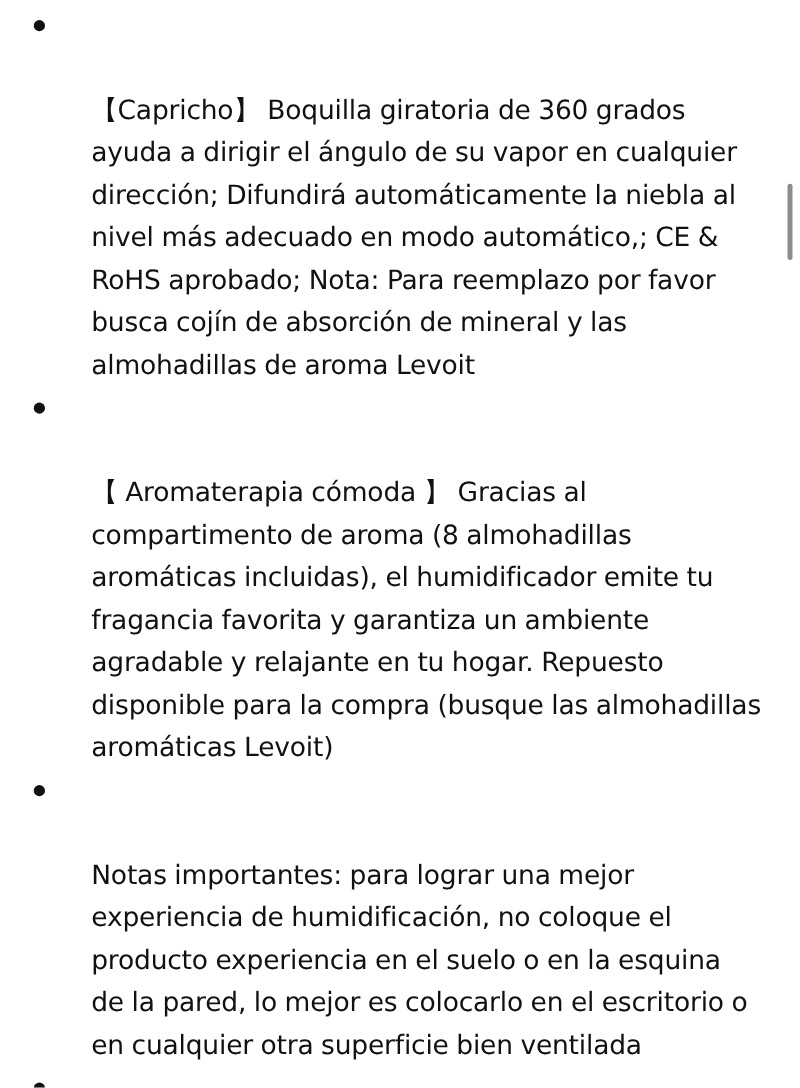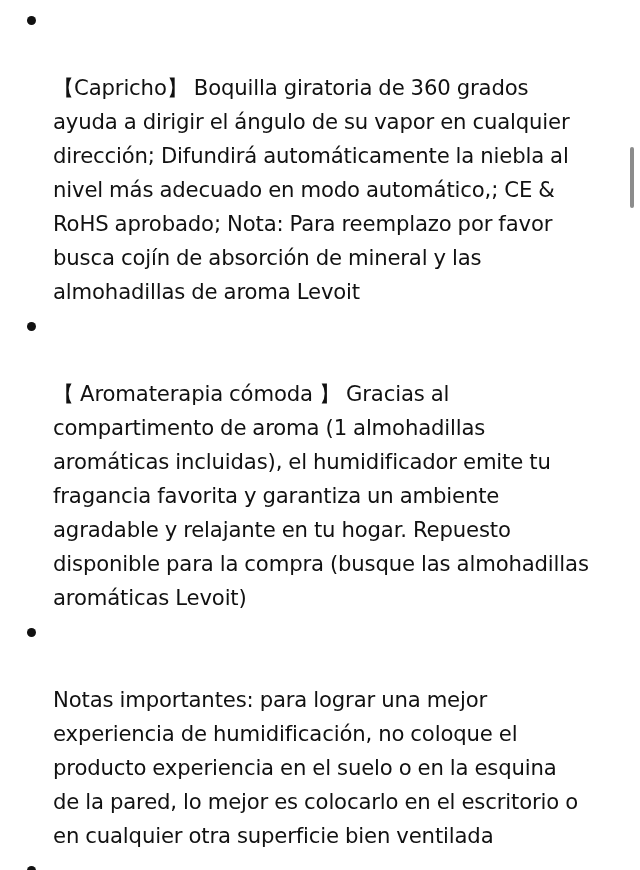--- a/index.html
+++ b/index.html
@@ -19,21 +19,21 @@
       list-style: none;
       margin: 0;
       padding: 0;
       position: absolute;
       left: 0;
       top: 3px;
       width: 620px;
     }
     .bullet-item {
       position: relative;
-      padding-left: 53px;
+      padding-left: 73px;
       font-size: 21.2px;
       line-height: 34px;
       letter-spacing: -0.15px;
       word-spacing: -0.5px;
       white-space: pre-line;
     }
     .bullet-dot {
       position: absolute;
       left: 27px;
       top: 13px;
@@ -62,21 +62,21 @@
 ayuda a dirigir el ángulo de su vapor en cualquier
 dirección; Difundirá automáticamente la niebla al
 nivel más adecuado en modo automático,; CE &amp;
 RoHS aprobado; Nota: Para reemplazo por favor
 busca cojín de absorción de mineral y las
 almohadillas de aroma Levoit</span>
   </li>
   <li class="bullet-item">
     <span class="bullet-dot"></span>
     <span>【 Aromaterapia cómoda 】 Gracias al
-compartimento de aroma (1 almohadillas
+compartimento de aroma (8 almohadillas
 aromáticas incluidas), el humidificador emite tu
 fragancia favorita y garantiza un ambiente
 agradable y relajante en tu hogar. Repuesto
 disponible para la compra (busque las almohadillas
 aromáticas Levoit)</span>
   </li>
   <li class="bullet-item">
     <span class="bullet-dot"></span>
     <span>Notas importantes: para lograr una mejor
 experiencia de humidificación, no coloque el

